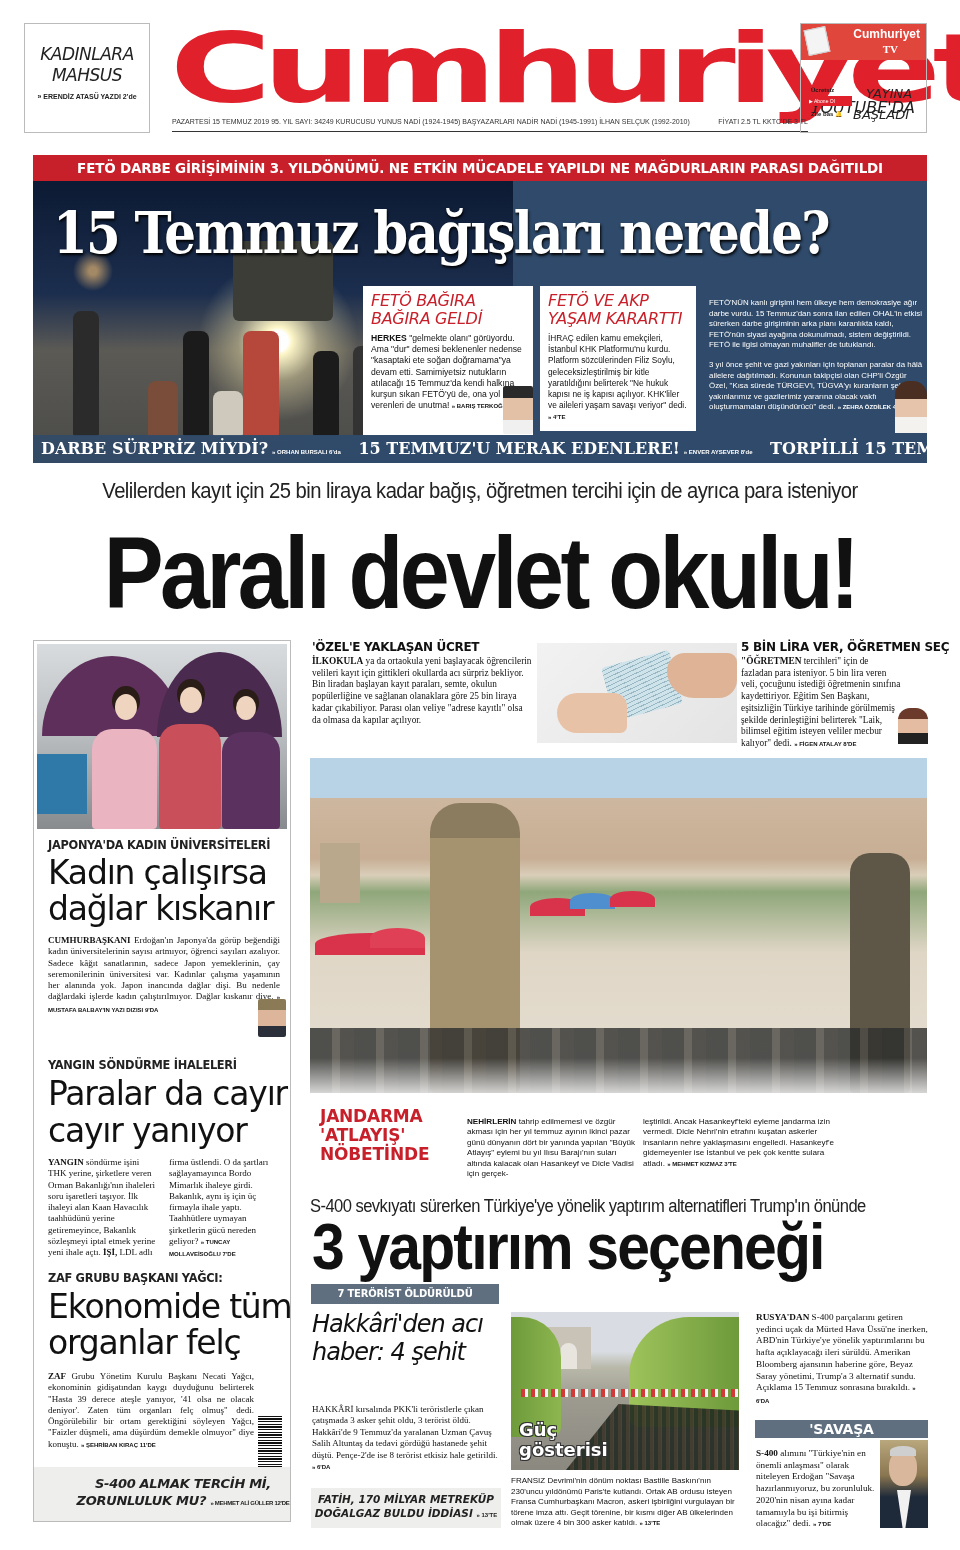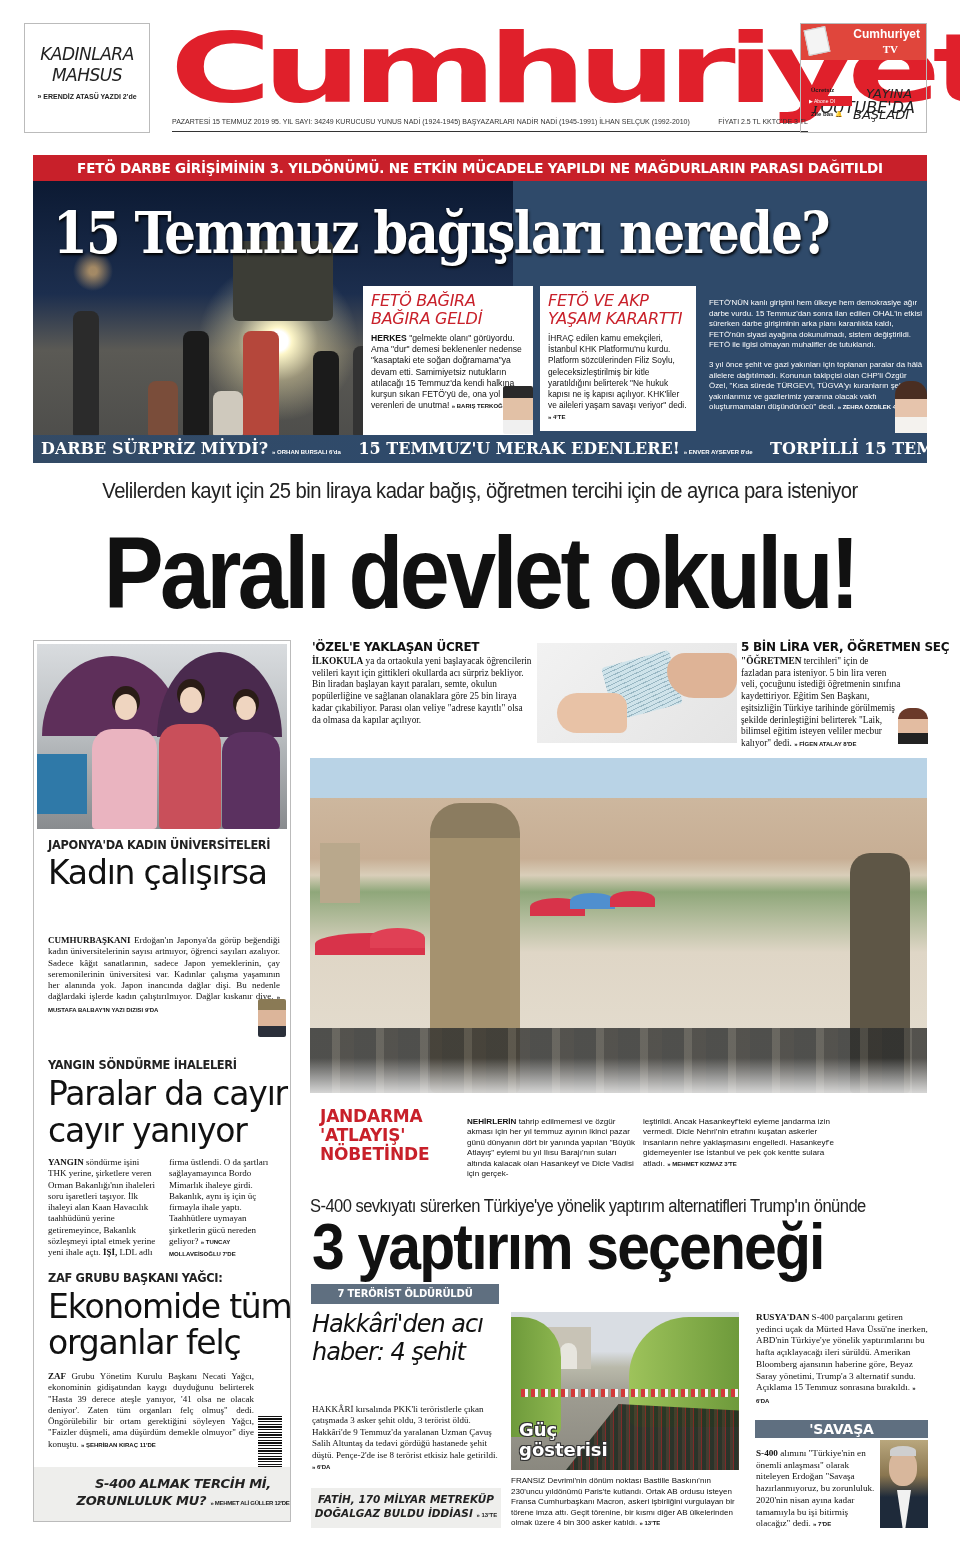--- a/index.html
+++ b/index.html
@@ -196,20 +196,21 @@
     <div class="face" style="left:78px;top:50px;width:22px;height:26px;"></div>
     <div class="head" style="left:140px;top:35px;width:28px;height:30px;"></div>
     <div class="face" style="left:143px;top:43px;width:22px;height:26px;"></div>
     <div class="head" style="left:196px;top:45px;width:26px;height:28px;"></div>
     <div class="face" style="left:199px;top:52px;width:20px;height:24px;"></div>
     <div style="position:absolute;left:0;top:110px;width:50px;height:60px;background:#2f79a8;"></div>
   </div>
 
   <div class="lc-kicker" style="top:197px;">JAPONYA'DA KADIN ÜNİVERSİTELERİ</div>
   <div class="lc-head" style="top:214px;">Kadın çalışırsa</div>
+  <div class="lc-head" style="top:250px;">dağlar kıskanır</div>
   <div class="lc-body" style="top:294px;"><b>CUMHURBAŞKANI</b><span> Erdoğan'ın Japonya'da görüp beğendiği kadın üniversitelerinin sayısı artmıyor, öğrenci sayıları azalıyor. Sadece kâğıt sanatlarının, sadece Japon yemeklerinin, çay seremonilerinin üniversitesi var. Kadınlar çalışma yaşamının her alanında yok. Japon inancında dağlar dişi. Bu nedenle dağlardaki işlerde kadın çalıştırılmıyor. Dağlar kıskanır diye.</span> <span class="ref">» MUSTAFA BALBAY'ın yazı dizisi 9'da</span></div>
   <div class="portrait" style="left:224px;top:358px;width:28px;height:38px;background:linear-gradient(180deg,#8a7a55 0 30%,#dcb59a 30% 70%,#2a2f3a 70%);"></div>
 
   <div class="lc-kicker" style="top:417px;">YANGIN SÖNDÜRME İHALELERİ</div>
   <div class="lc-head" style="top:472px;">cayır yanıyor</div>
   <div class="lc-head" style="top:435px;">Paralar da cayır</div>
   <div class="lc-body two-col" style="top:516px;"><b>YANGIN</b><span> söndürme işini THK yerine, şirketlere veren Orman Bakanlığı'nın ihaleleri soru işaretleri taşıyor. İlk ihaleyi alan Kaan Havacılık taahhüdünü yerine getiremeyince, Bakanlık sözleşmeyi iptal etmek yerine yeni ihale açtı.</span> <b>İŞİ,</b><span> LDL adlı firma üstlendi. O da şartları sağlayamayınca Bordo Mimarlık ihaleye girdi. Bakanlık, aynı iş için üç firmayla ihale yaptı. Taahhütlere uymayan şirketlerin gücü nereden geliyor?</span> <span class="ref">» TUNCAY MOLLAVEİSOĞLU 7'de</span></div>
 
   <div class="lc-kicker" style="top:630px;">ZAF GRUBU BAŞKANI YAĞCI:</div>
   <div class="lc-head" style="top:648px;">Ekonomide tüm</div>

